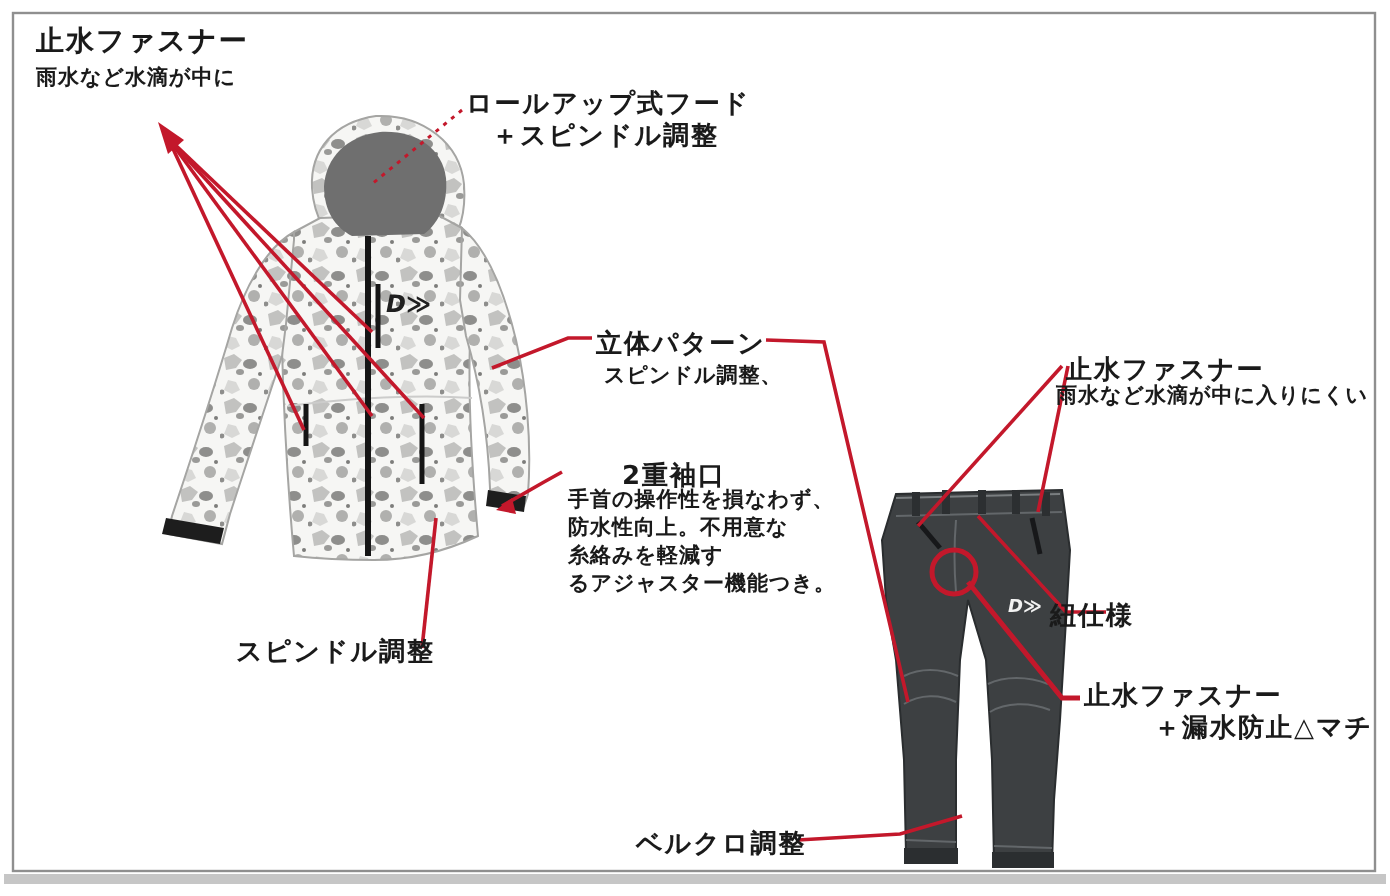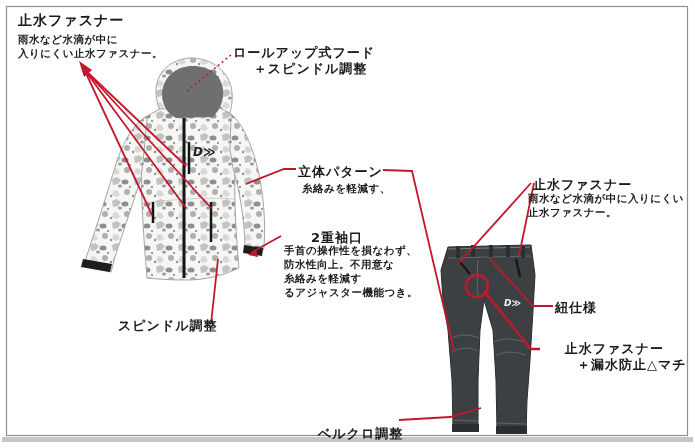--- a/index.html
+++ b/index.html
@@ -4,23 +4,23 @@
 <style>
   html,body{margin:0;padding:0;background:#ffffff;}
   #stage{position:relative;width:695px;height:448px;background:#ffffff;overflow:hidden;
          font-family:"DejaVu Sans","Liberation Sans",sans-serif;color:#1a1a1a;}
   #art{position:absolute;left:0;top:0;}
   .lbl{position:absolute;font-weight:bold;white-space:nowrap;}
   .t14{font-size:14px;letter-spacing:1px;}
   .t13{font-size:13px;letter-spacing:1px;}
   .desc{font-size:10.5px;line-height:14px;letter-spacing:0.5px;font-weight:bold;}
   .desc span{display:block;}
-  .ind13{padding-left:13px;}
+  .ind13{padding-left:13px;font-family:Liberation Mono, monospace;}
   .ind5{padding-left:5px;margin-left:30px;}
-  .lh16 div{line-height:16px;text-align:center;}
+  .lh16 div{line-height:16px;}
 </style>
 </head>
 <body>
 
 <div id="stage">
 
   <svg id="art" width="695" height="448" viewBox="0 0 695 448">
     <defs>
       <pattern id="camo" width="22" height="22" patternUnits="userSpaceOnUse">
         <rect width="22" height="22" fill="#f6f6f4"></rect>
@@ -126,51 +126,49 @@
       <circle cx="477" cy="286" r="11" stroke-width="2.5"></circle>
       <polyline points="540,349 531,349 484,291" stroke-width="2.5"></polyline>
 
       <polyline points="399,420 450,417 481,408"></polyline>
     </g>
   </svg>
 
   <div class="lbl t14" style="left:18px;top:12px;">止水ファスナー</div>
   <div class="lbl desc" style="left:18px;top:32px;">
     <span>雨水など水滴が中に</span>
-    <span>入りにくい止水ファスナー。</span>
   </div>
 
   <div class="lbl t13 lh16" style="left:233px;top:45px;">
     <div>ロールアップ式フード</div>
     <div class="ind13">＋スピンドル調整</div>
   </div>
 
   <div class="lbl t13" style="left:298px;top:163px;text-align:center;">立体パターン</div>
   <div class="lbl desc" style="left:302px;top:181px;">
-    <span>糸絡みを軽減す、</span>
+    <span>スピンドル調整、</span>
   </div>
 
   <div class="lbl t13" style="left:282px;top:229px;margin-left:29px;">2重袖口</div>
   <div class="lbl t13" style="left:118px;top:317px;">スピンドル調整</div>
 
   <div class="lbl desc" style="left:284px;top:243px;">
     <span>手首の操作性を損なわず、</span>
     <span>防水性向上。不用意な</span>
     <span>糸絡みを軽減す</span>
     <span>るアジャスター機能つき。</span>
   </div>
 
   <div class="lbl t13" style="left:533px;top:176px;">止水ファスナー</div>
   <div class="lbl desc" style="left:528px;top:192px;font-family:Liberation Serif, serif;">
     <span>雨水など水滴が中に入りにくい</span>
-    <span>止水ファスナー。</span>
   </div>
 
-  <div class="lbl t13" style="left:555px;top:299px;">紐仕様</div>
+  <div class="lbl t13" style="left:525px;top:299px;">紐仕様</div>
 
   <div class="lbl t13 lh16" style="left:542px;top:341px;">
     <div>止水ファスナー</div>
     <div class="ind5">＋漏水防止△マチ</div>
   </div>
 
-  <div class="lbl t13" style="left:318px;top:425px;font-family:Liberation Serif, serif;">ベルクロ調整</div>
+  <div class="lbl t13" style="left:318px;top:413px;font-family:Liberation Serif, serif;">ベルクロ調整</div>
 
 </div>
 
 </body></html>

